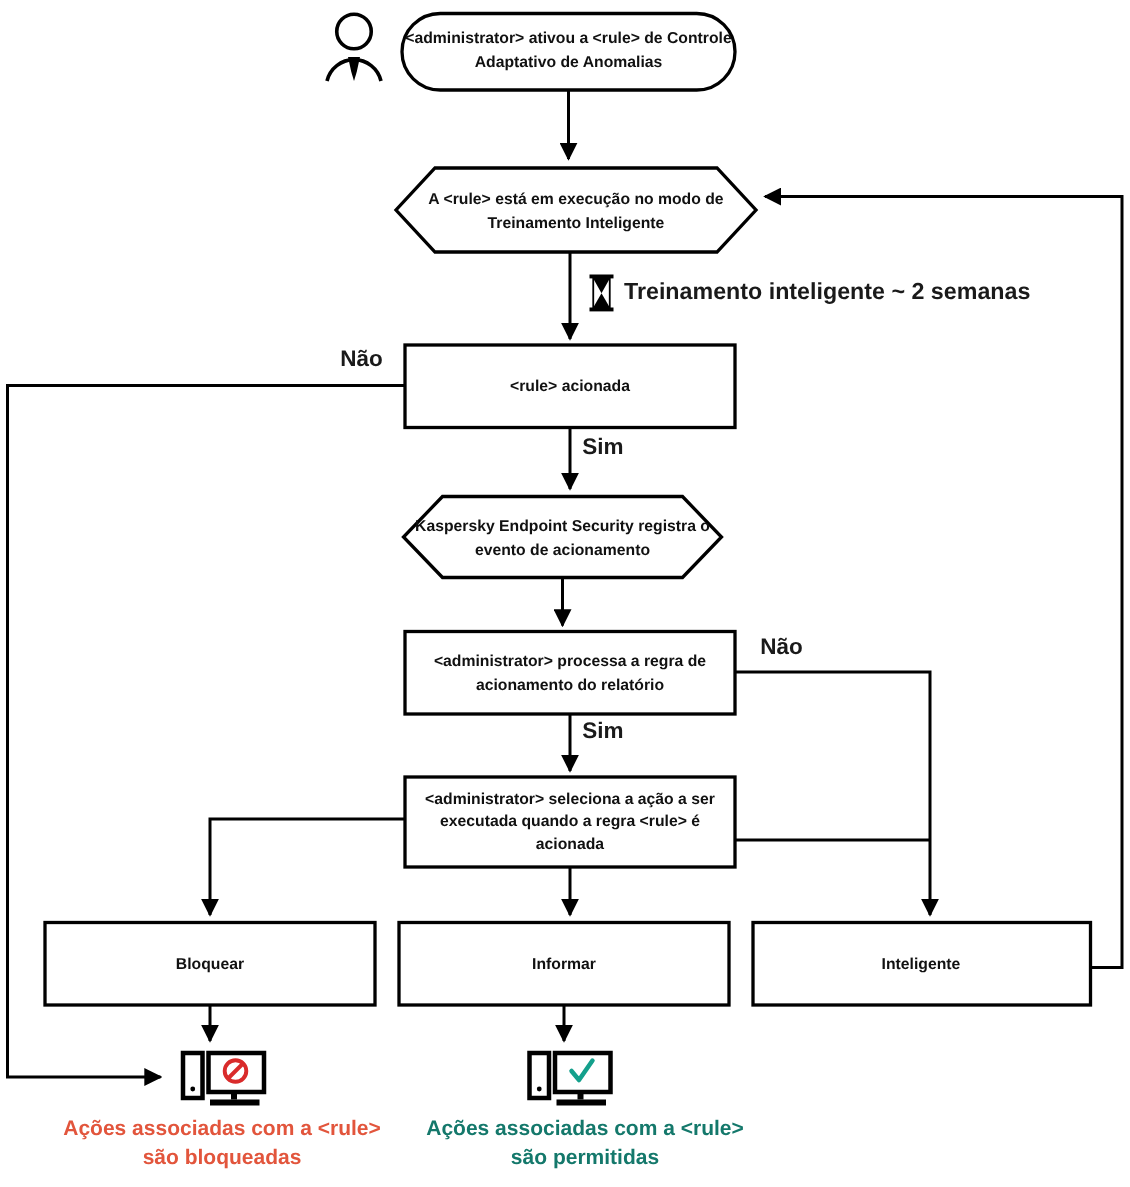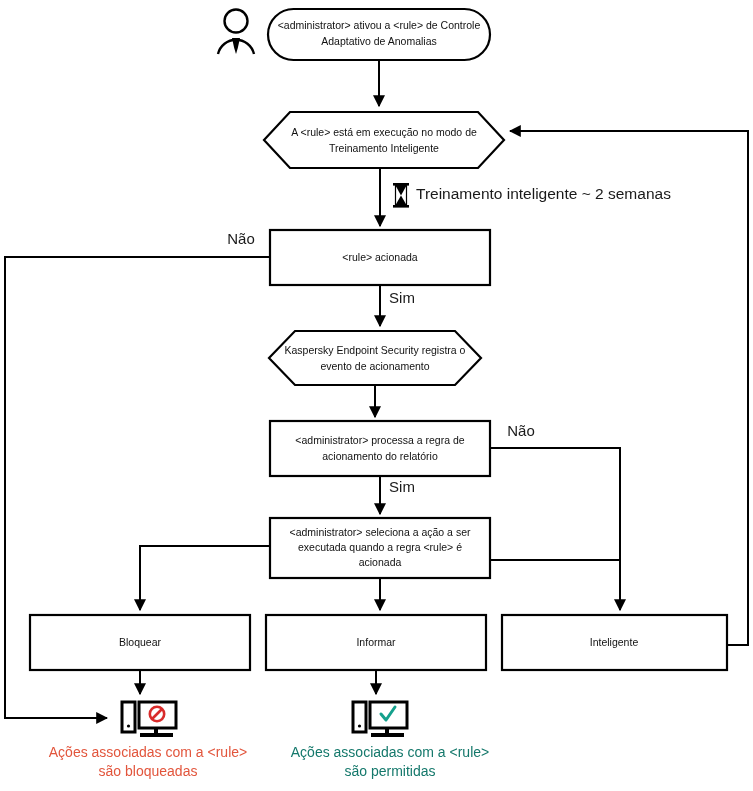--- a/index.html
+++ b/index.html
@@ -11,20 +11,21 @@
     font-family: "Liberation Sans", sans-serif;
     width: 753px;
     height: 791px;
     overflow: hidden;
   }
   #flowchart-root {
     position: relative;
     width: 753px;
     height: 791px;
     background: #ffffff;
+    font-weight: bold;
   }
   svg.diagram {
     display: block;
     width: 753px;
     height: 791px;
   }
   .node-shape {
     fill: #ffffff;
     stroke: #000000;
     stroke-width: 2.2;

